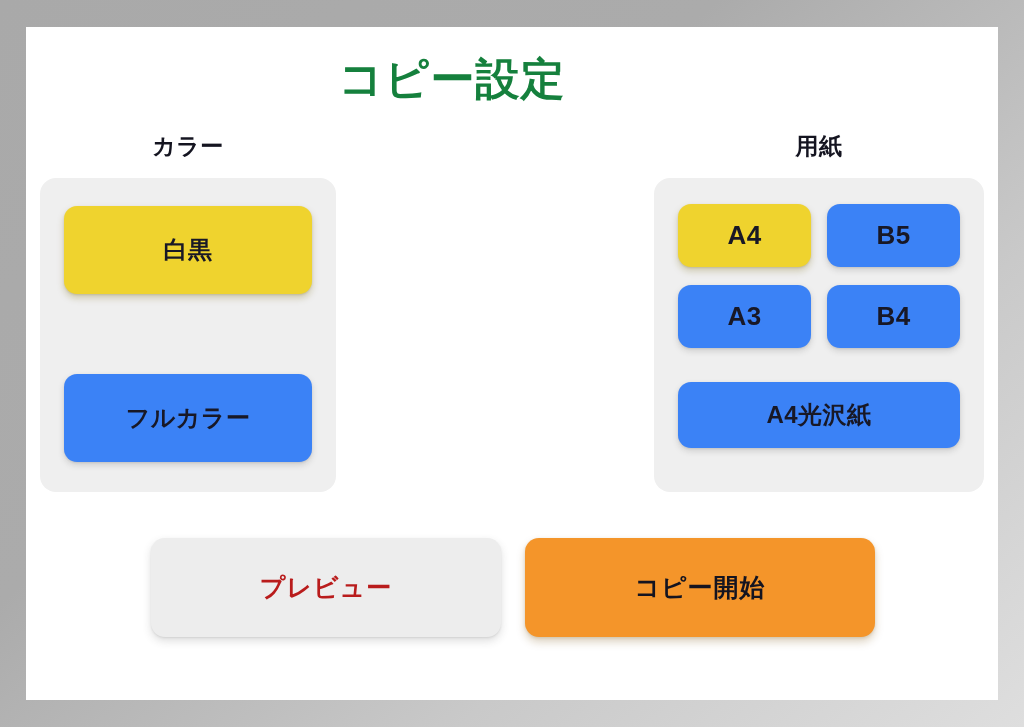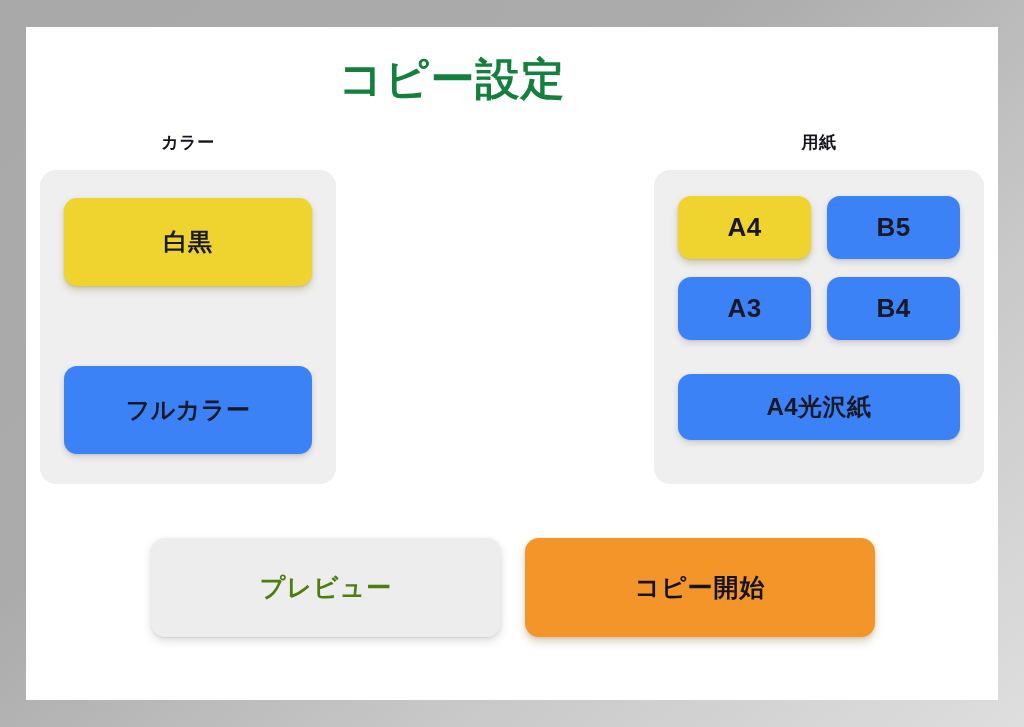--- a/index.html
+++ b/index.html
@@ -58,21 +58,21 @@
   .column {
     display: flex;
     flex-direction: column;
     align-items: center;
   }
   .col-color  { width: 296px; }
   .col-paper  { width: 330px; }
   .col-duplex { width: 296px; }
 
   .section-label {
-    font-size: 17px;
+    font-size: 23px;
     font-weight: bold;
     color: #141420;
     letter-spacing: 0.5px;
     margin-bottom: 16px;
     white-space: nowrap;
   }
 
   
   .panel {
     background: #efefef;
@@ -158,21 +158,21 @@
     gap: 24px;
   }
   .action-btn {
     box-sizing: border-box;
     border: none;
     outline: none;
     font-family: inherit;
     font-size: 25px;
     font-weight: bold;
     letter-spacing: 1px;
-    color: #4d7c0f;
+    color: #b91c1c;
     width: 350px;
     height: 99px;
     border-radius: 14px;
     background: #ededed;
     box-shadow: 0 4px 8px rgba(60,60,60,0.17), 0 1px 2px rgba(60,60,60,0.10);
     cursor: pointer;
     display: flex;
     align-items: center;
     justify-content: center;
     white-space: nowrap;

